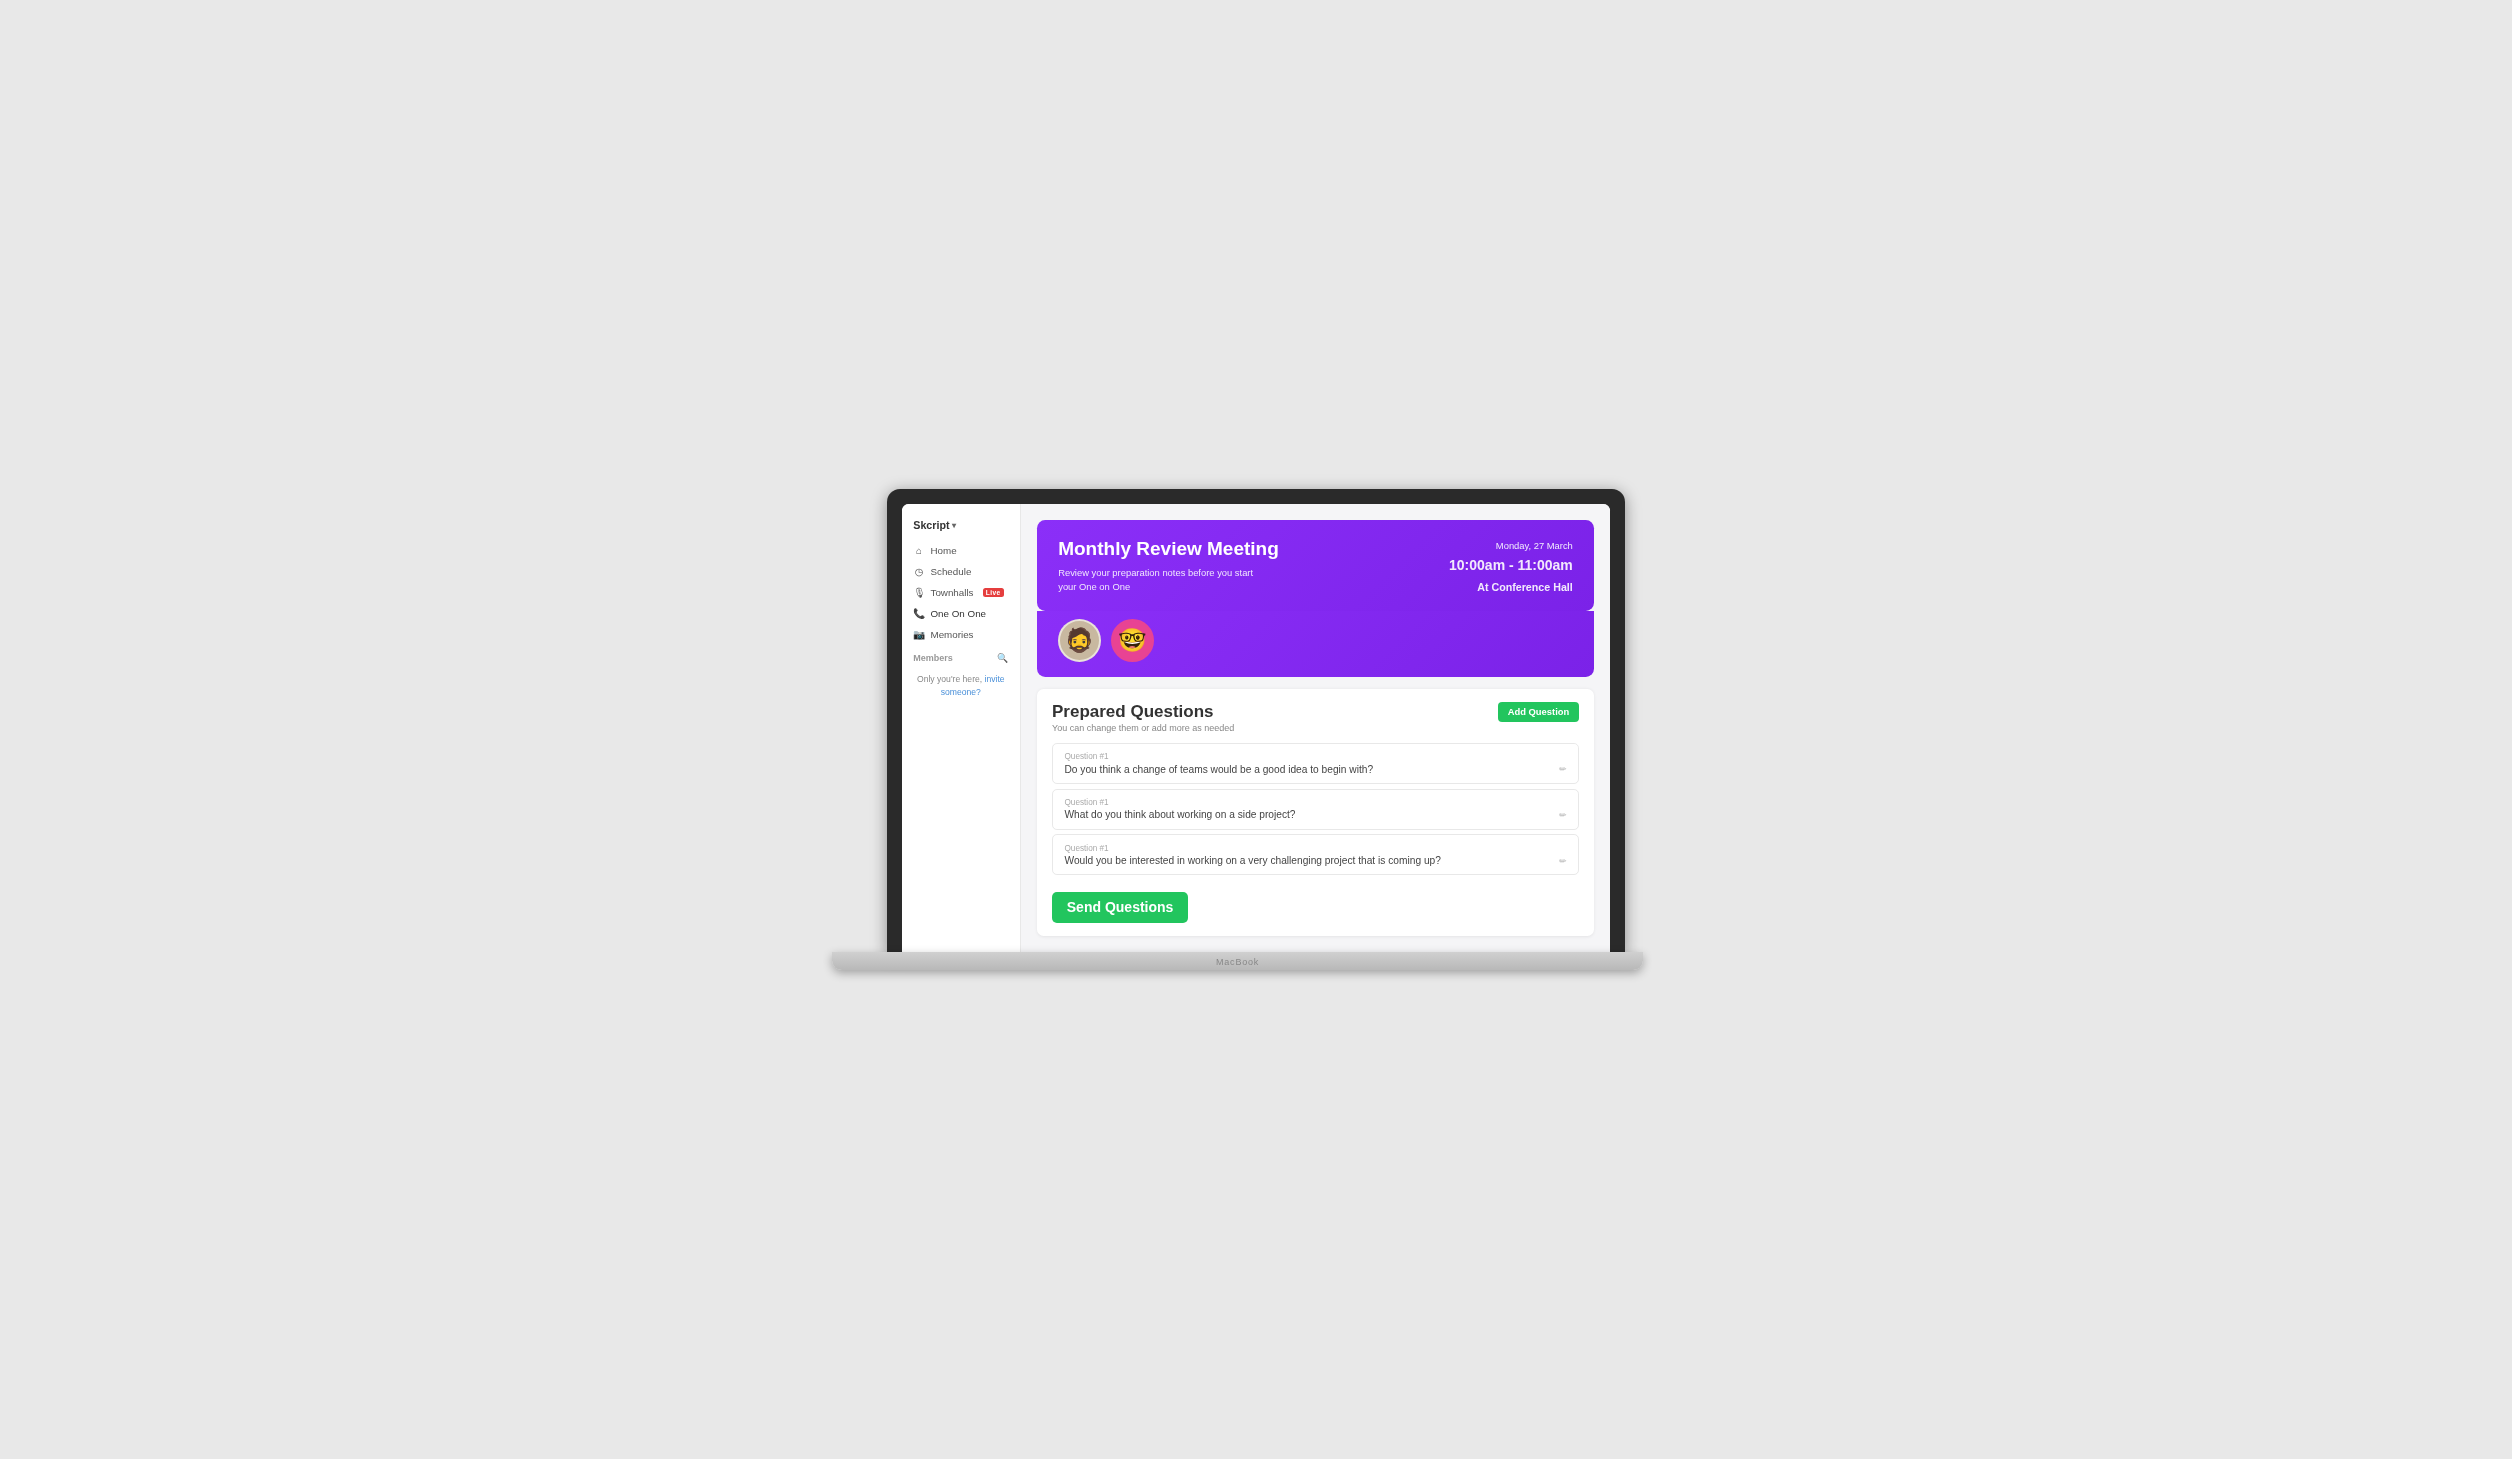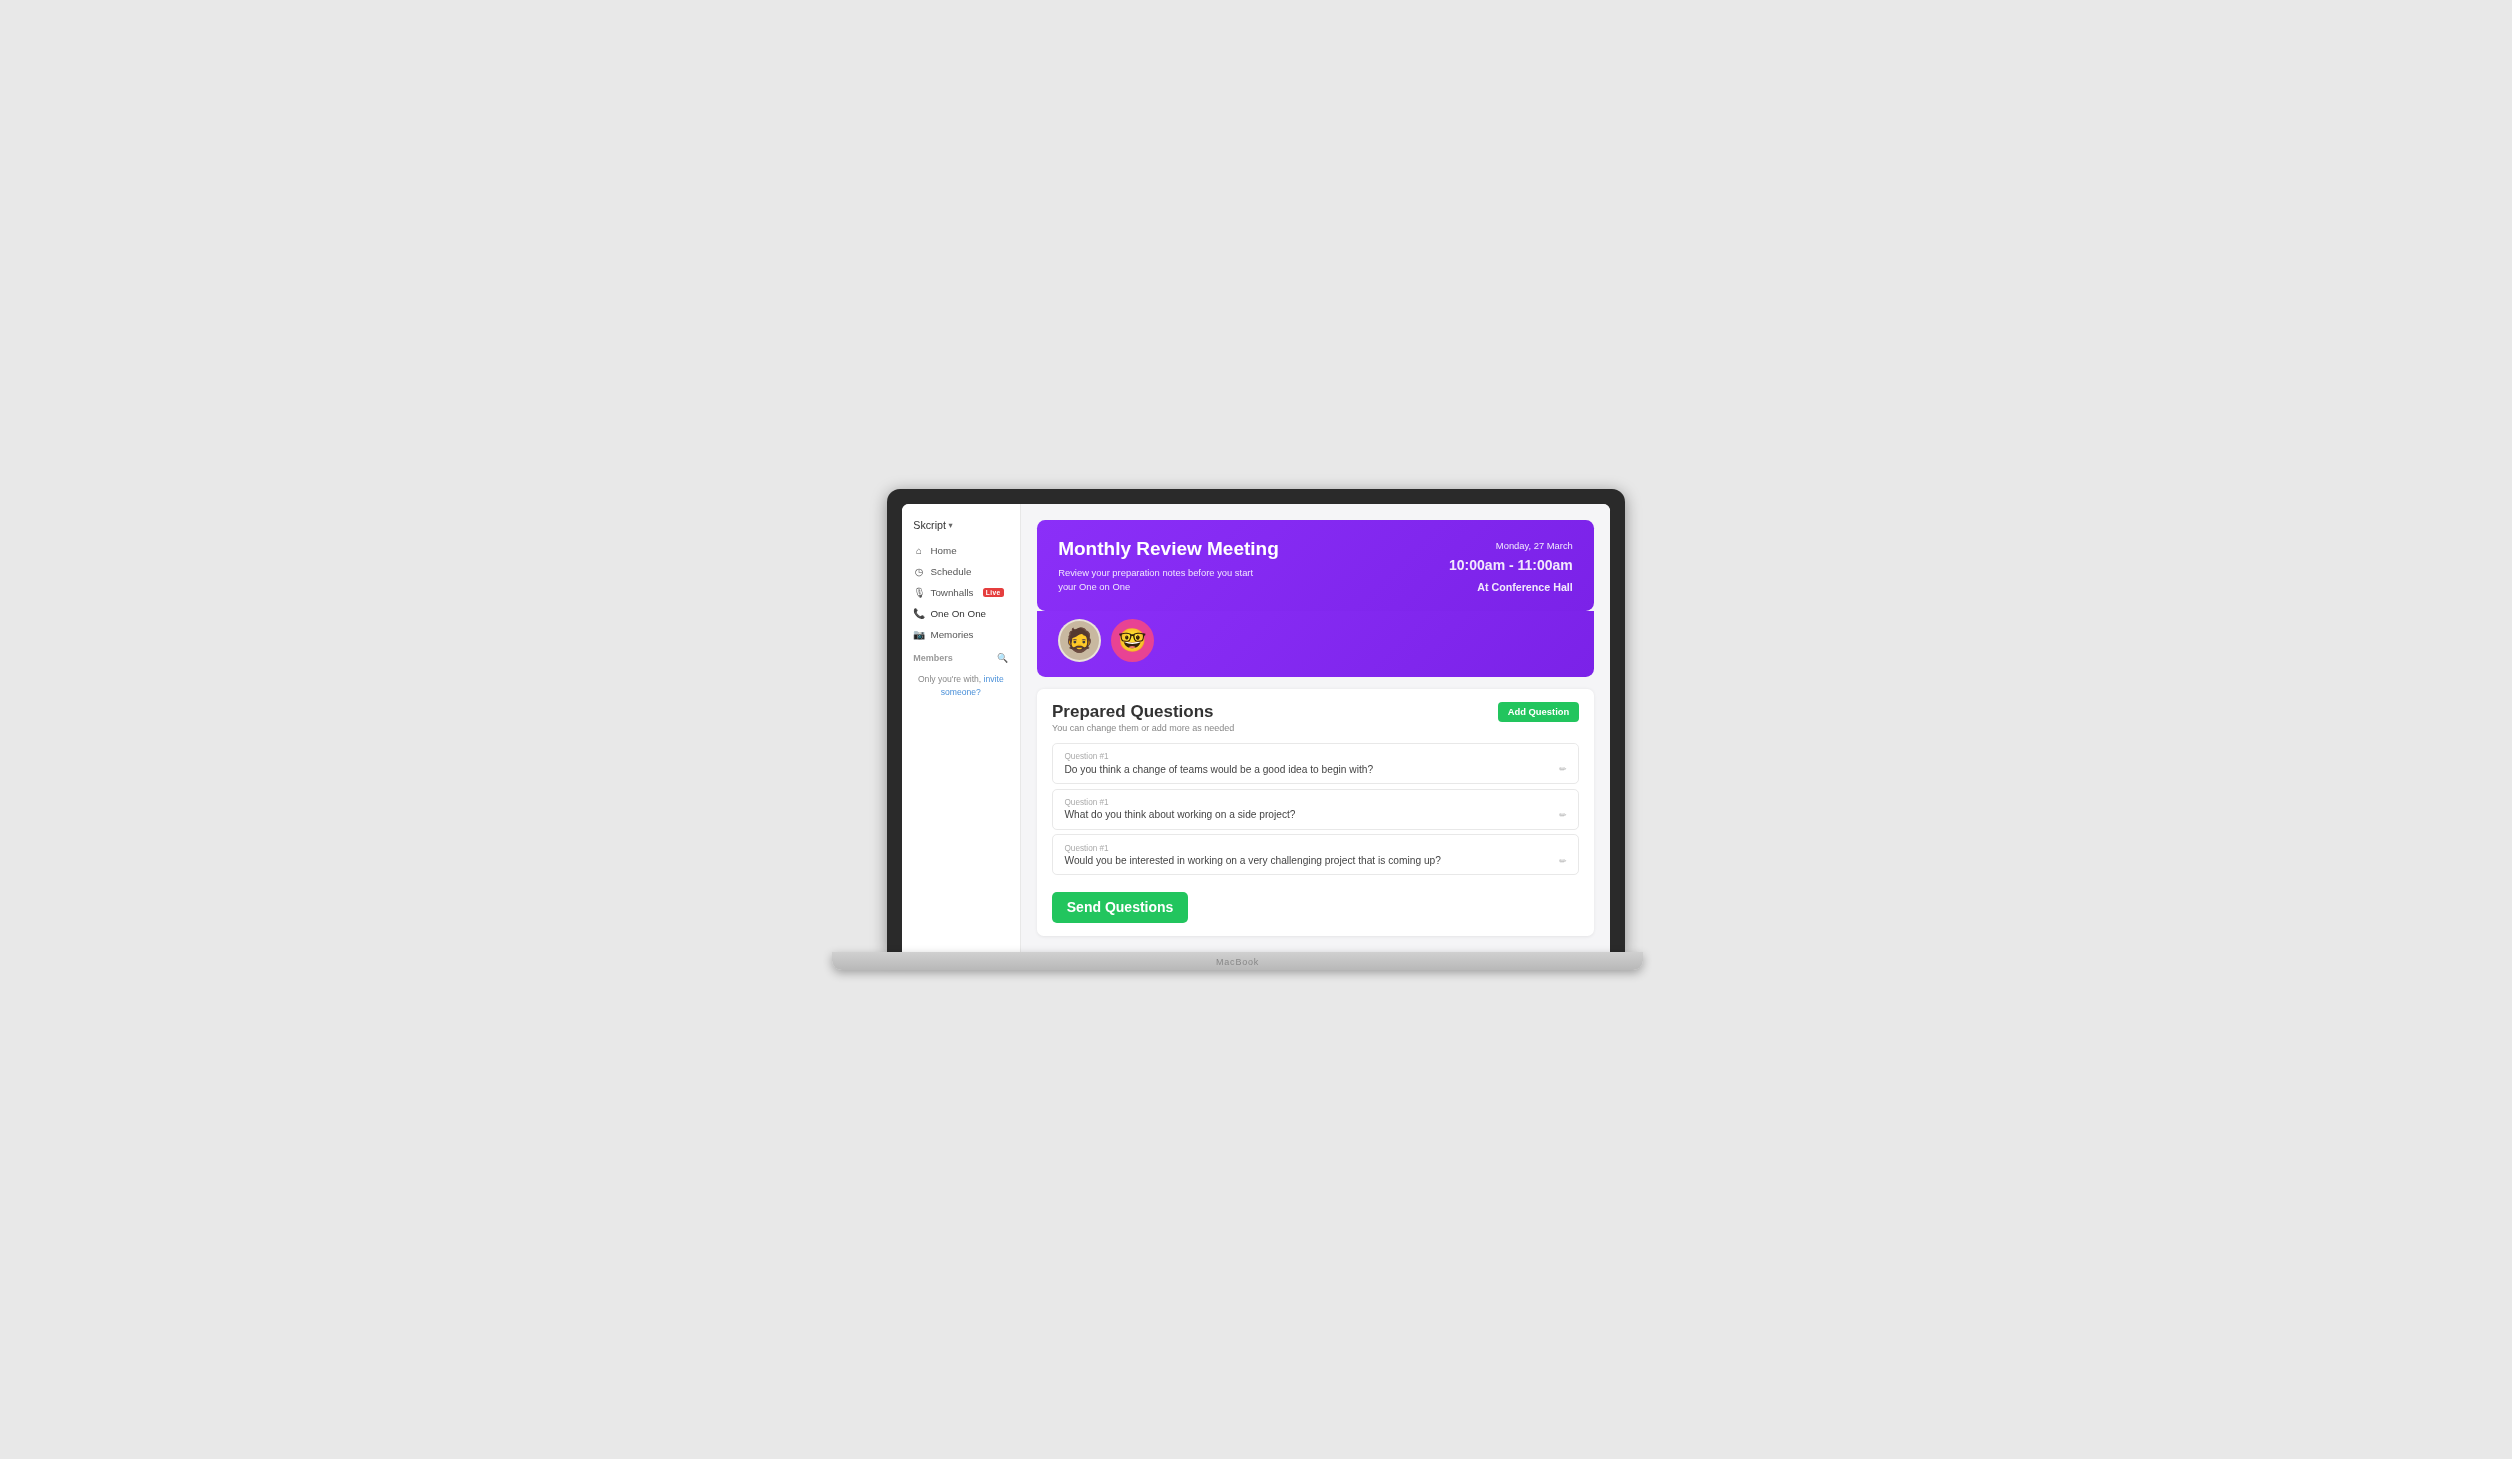--- a/index.html
+++ b/index.html
@@ -62,21 +62,21 @@
       width: 119px;
       background: #fff;
       border-right: 0.8px solid #e8e8e8;
       padding: 11.5px 0;
       flex-shrink: 0;
     }
 
     .sidebar-brand {
       padding: 3.3px 11.5px 9.8px;
       font-size: 10.7px;
-      font-weight: 400;
+      font-weight: 700;
       color: #333;
       display: flex;
       align-items: center;
       gap: 2.5px;
     }
 
     .sidebar-brand .chevron {
       font-size: 8.2px;
       color: #666;
     }
@@ -346,21 +346,21 @@
           <span class="nav-icon">📷</span>
           <span>Memories</span>
         </div>
 
         <div class="sidebar-section-title">
           <span>Members</span>
           <span class="search-icon-small">🔍</span>
         </div>
 
         <div class="members-message">
-          <span>Only you're with,</span>
+          <span>Only you're here,</span>
           <a href="#">invite someone?</a>
         </div>
       </div>
 
       <div class="main-content">
 
         <div class="meeting-banner">
           <div class="meeting-banner-left">
             <div class="meeting-title">Monthly Review Meeting</div>
             <div class="meeting-subtitle">

